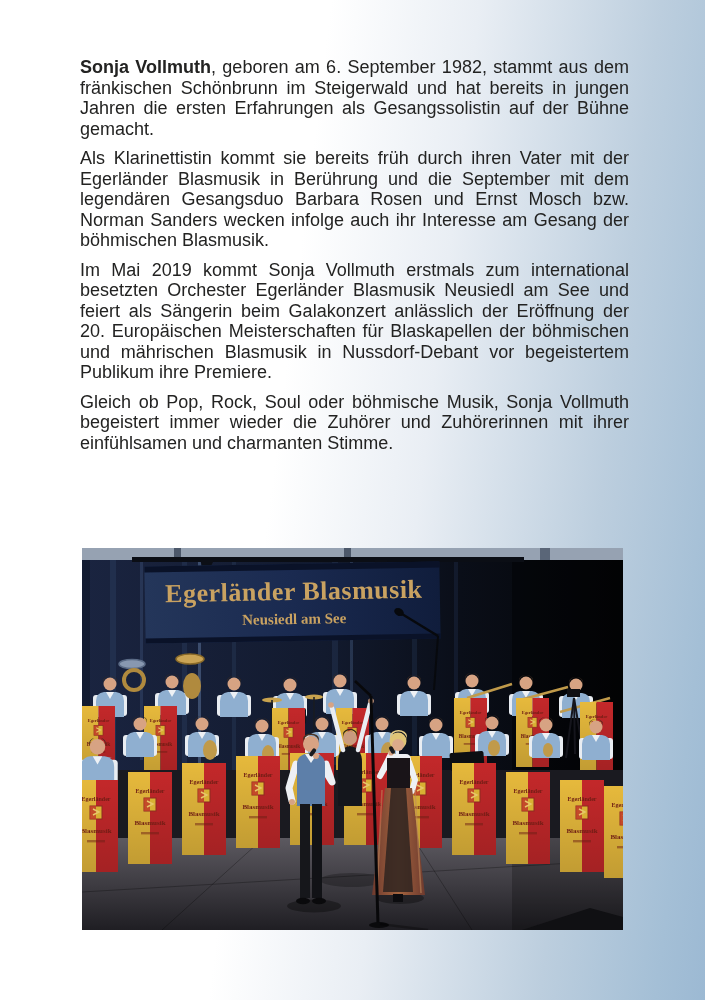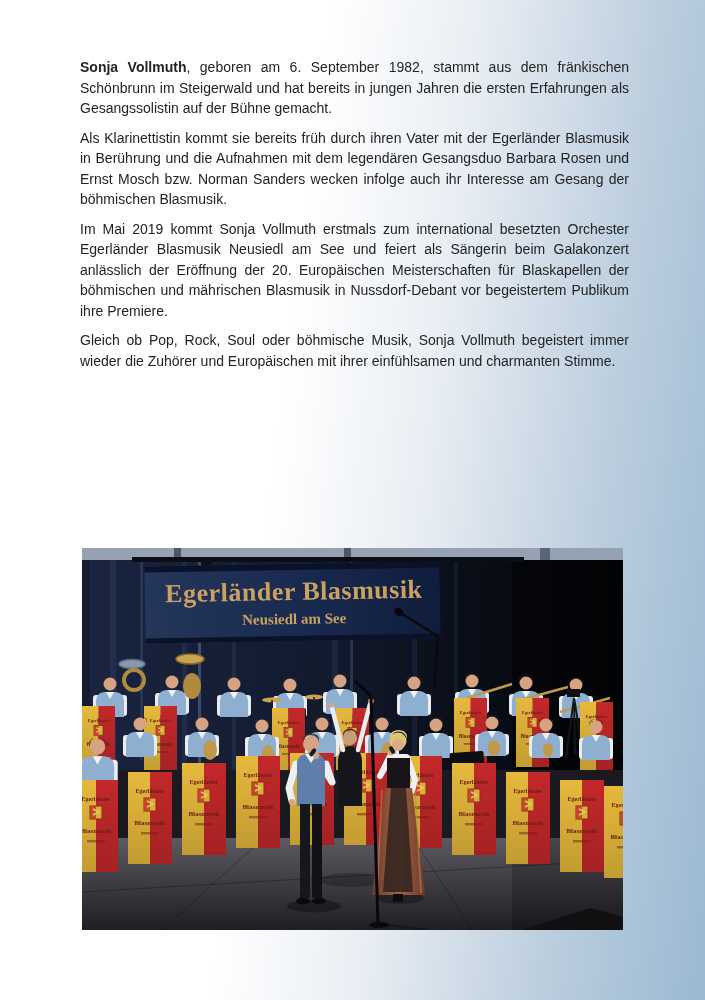--- a/index.html
+++ b/index.html
@@ -8,41 +8,41 @@
     width:705px;height:1000px;
     overflow:hidden;
     background:linear-gradient(97deg,#ffffff 0%,#ffffff 40%,#e9eef4 58%,#bccede 80%,#a4bfd6 94%,#9cb9d3 100%);
     font-family:"Liberation Sans", sans-serif;
   }
   .text-block{
     position:absolute;left:80px;top:57px;width:549px;
   }
   .text-block p{
     margin:0 0 9px 0;
-    font-size:14px;line-height:20.5px;
+    font-size:18px;line-height:20.5px;
     color:#232322;
     text-align:justify;
     text-justify:inter-word;
   }
   .text-block p strong{font-weight:700;}
   .photo-wrap{
     position:absolute;left:82px;top:548px;width:627px;height:382px;
   }
   .photo-wrap svg{display:block;width:541px;height:382px;}
 </style>
 </head>
 <body>
 
 <div class="page">
 
   <div class="text-block">
     <p><strong>Sonja Vollmuth</strong><span>, geboren am 6. September 1982, stammt aus dem fränkischen Schönbrunn im Steigerwald und hat bereits in jungen Jahren die ersten Erfahrungen als Gesangssolistin auf der Bühne gemacht.</span></p>
-    <p><span>Als Klarinettistin kommt sie bereits früh durch ihren Vater mit der Egerländer Blasmusik in Berührung und die Aufnahmen mit dem legendären Gesangsduo Barbara Rosen und Ernst Mosch bzw. Norman Sanders wecken infolge auch ihr Interesse am Gesang der böhmischen Blasmusik.</span></p>
+    <p><span>Als Klarinettistin kommt sie bereits früh durch ihren Vater mit der Egerländer Blasmusik in Berührung und die September mit dem legendären Gesangsduo Barbara Rosen und Ernst Mosch bzw. Norman Sanders wecken infolge auch ihr Interesse am Gesang der böhmischen Blasmusik.</span></p>
     <p><span>Im Mai 2019 kommt Sonja Vollmuth erstmals zum international besetzten Orchester Egerländer Blasmusik Neusiedl am See und feiert als Sängerin beim Galakonzert anlässlich der Eröffnung der 20. Europäischen Meisterschaften für Blaskapellen der böhmischen und mährischen Blasmusik in Nussdorf-Debant vor begeistertem Publikum ihre Premiere.</span></p>
-    <p><span>Gleich ob Pop, Rock, Soul oder böhmische Musik, Sonja Vollmuth begeistert immer wieder die Zuhörer und Europäischen mit ihrer einfühlsamen und charmanten Stimme.</span></p>
+    <p><span>Gleich ob Pop, Rock, Soul oder böhmische Musik, Sonja Vollmuth begeistert immer wieder die Zuhörer und Zuhörerinnen mit ihrer einfühlsamen und charmanten Stimme.</span></p>
   </div>
 
   <div class="photo-wrap">
     <svg viewBox="0 0 541 382" xmlns="http://www.w3.org/2000/svg">
       <defs>
         <linearGradient id="curtG" x1="0" y1="0" x2="1" y2="0">
           <stop offset="0" stop-color="#1a2440"></stop>
           <stop offset="0.45" stop-color="#121a2e"></stop>
           <stop offset="0.7" stop-color="#0a0e18"></stop>
           <stop offset="1" stop-color="#040507"></stop>

